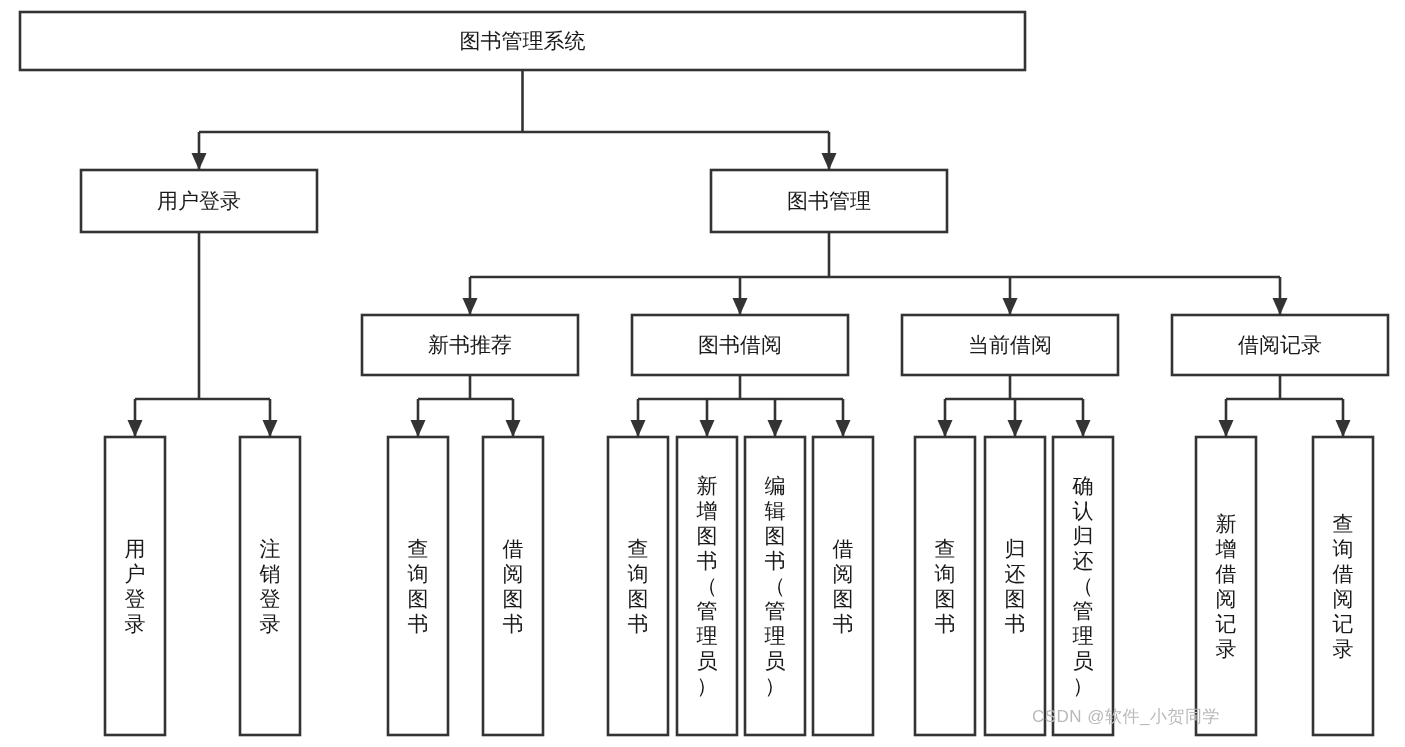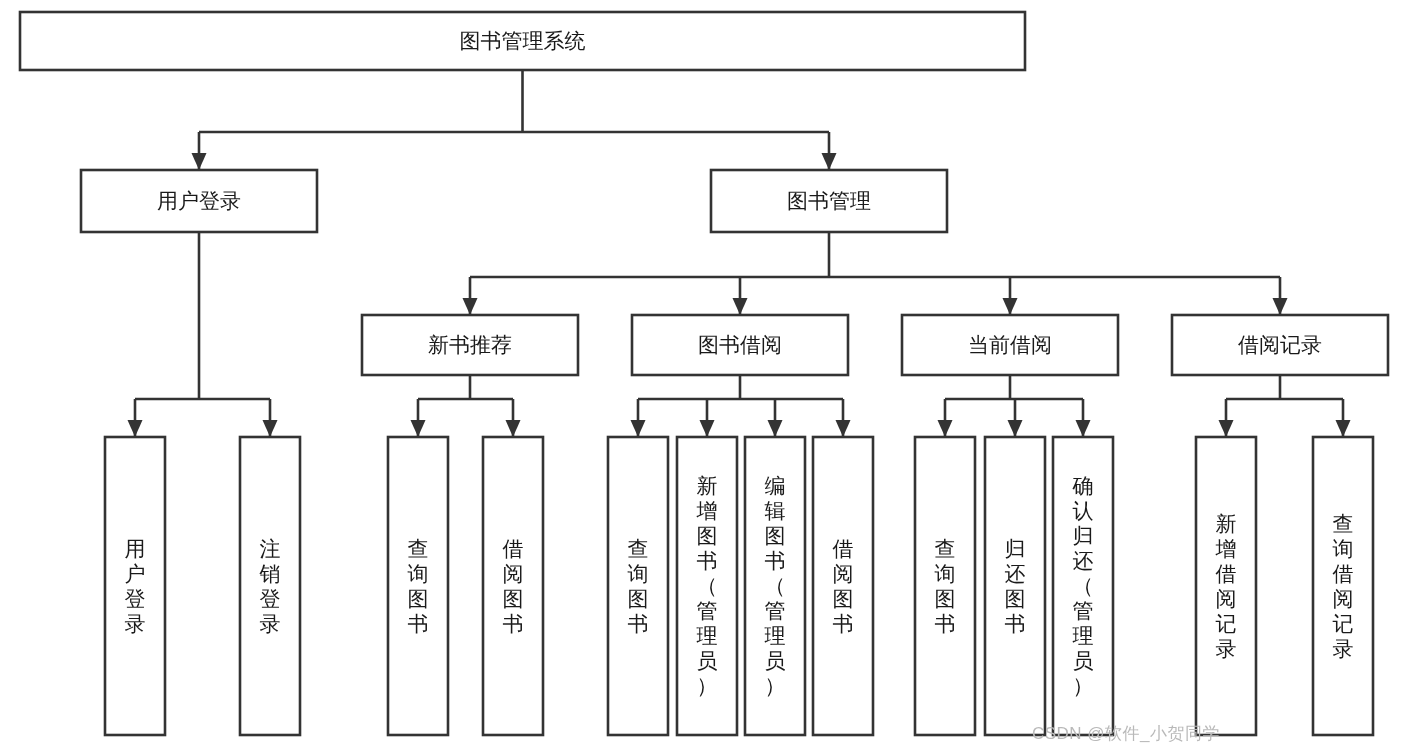--- a/index.html
+++ b/index.html
@@ -51,21 +51,21 @@
   }
   .node-label-v {
     font-family: "Liberation Sans", "DejaVu Sans", sans-serif;
     font-size: 21px;
     fill: #1a1a1a;
     text-anchor: middle;
   }
   .watermark {
     position: absolute;
     right: 14px;
-    bottom: 2px;
+    bottom: 19px;
     font-family: "Liberation Sans", "DejaVu Sans", sans-serif;
     font-size: 17px;
     color: #b9b9b9;
     letter-spacing: 0.5px;
     white-space: nowrap;
     user-select: none;
   }
 </style>
 </head>
 <body>

